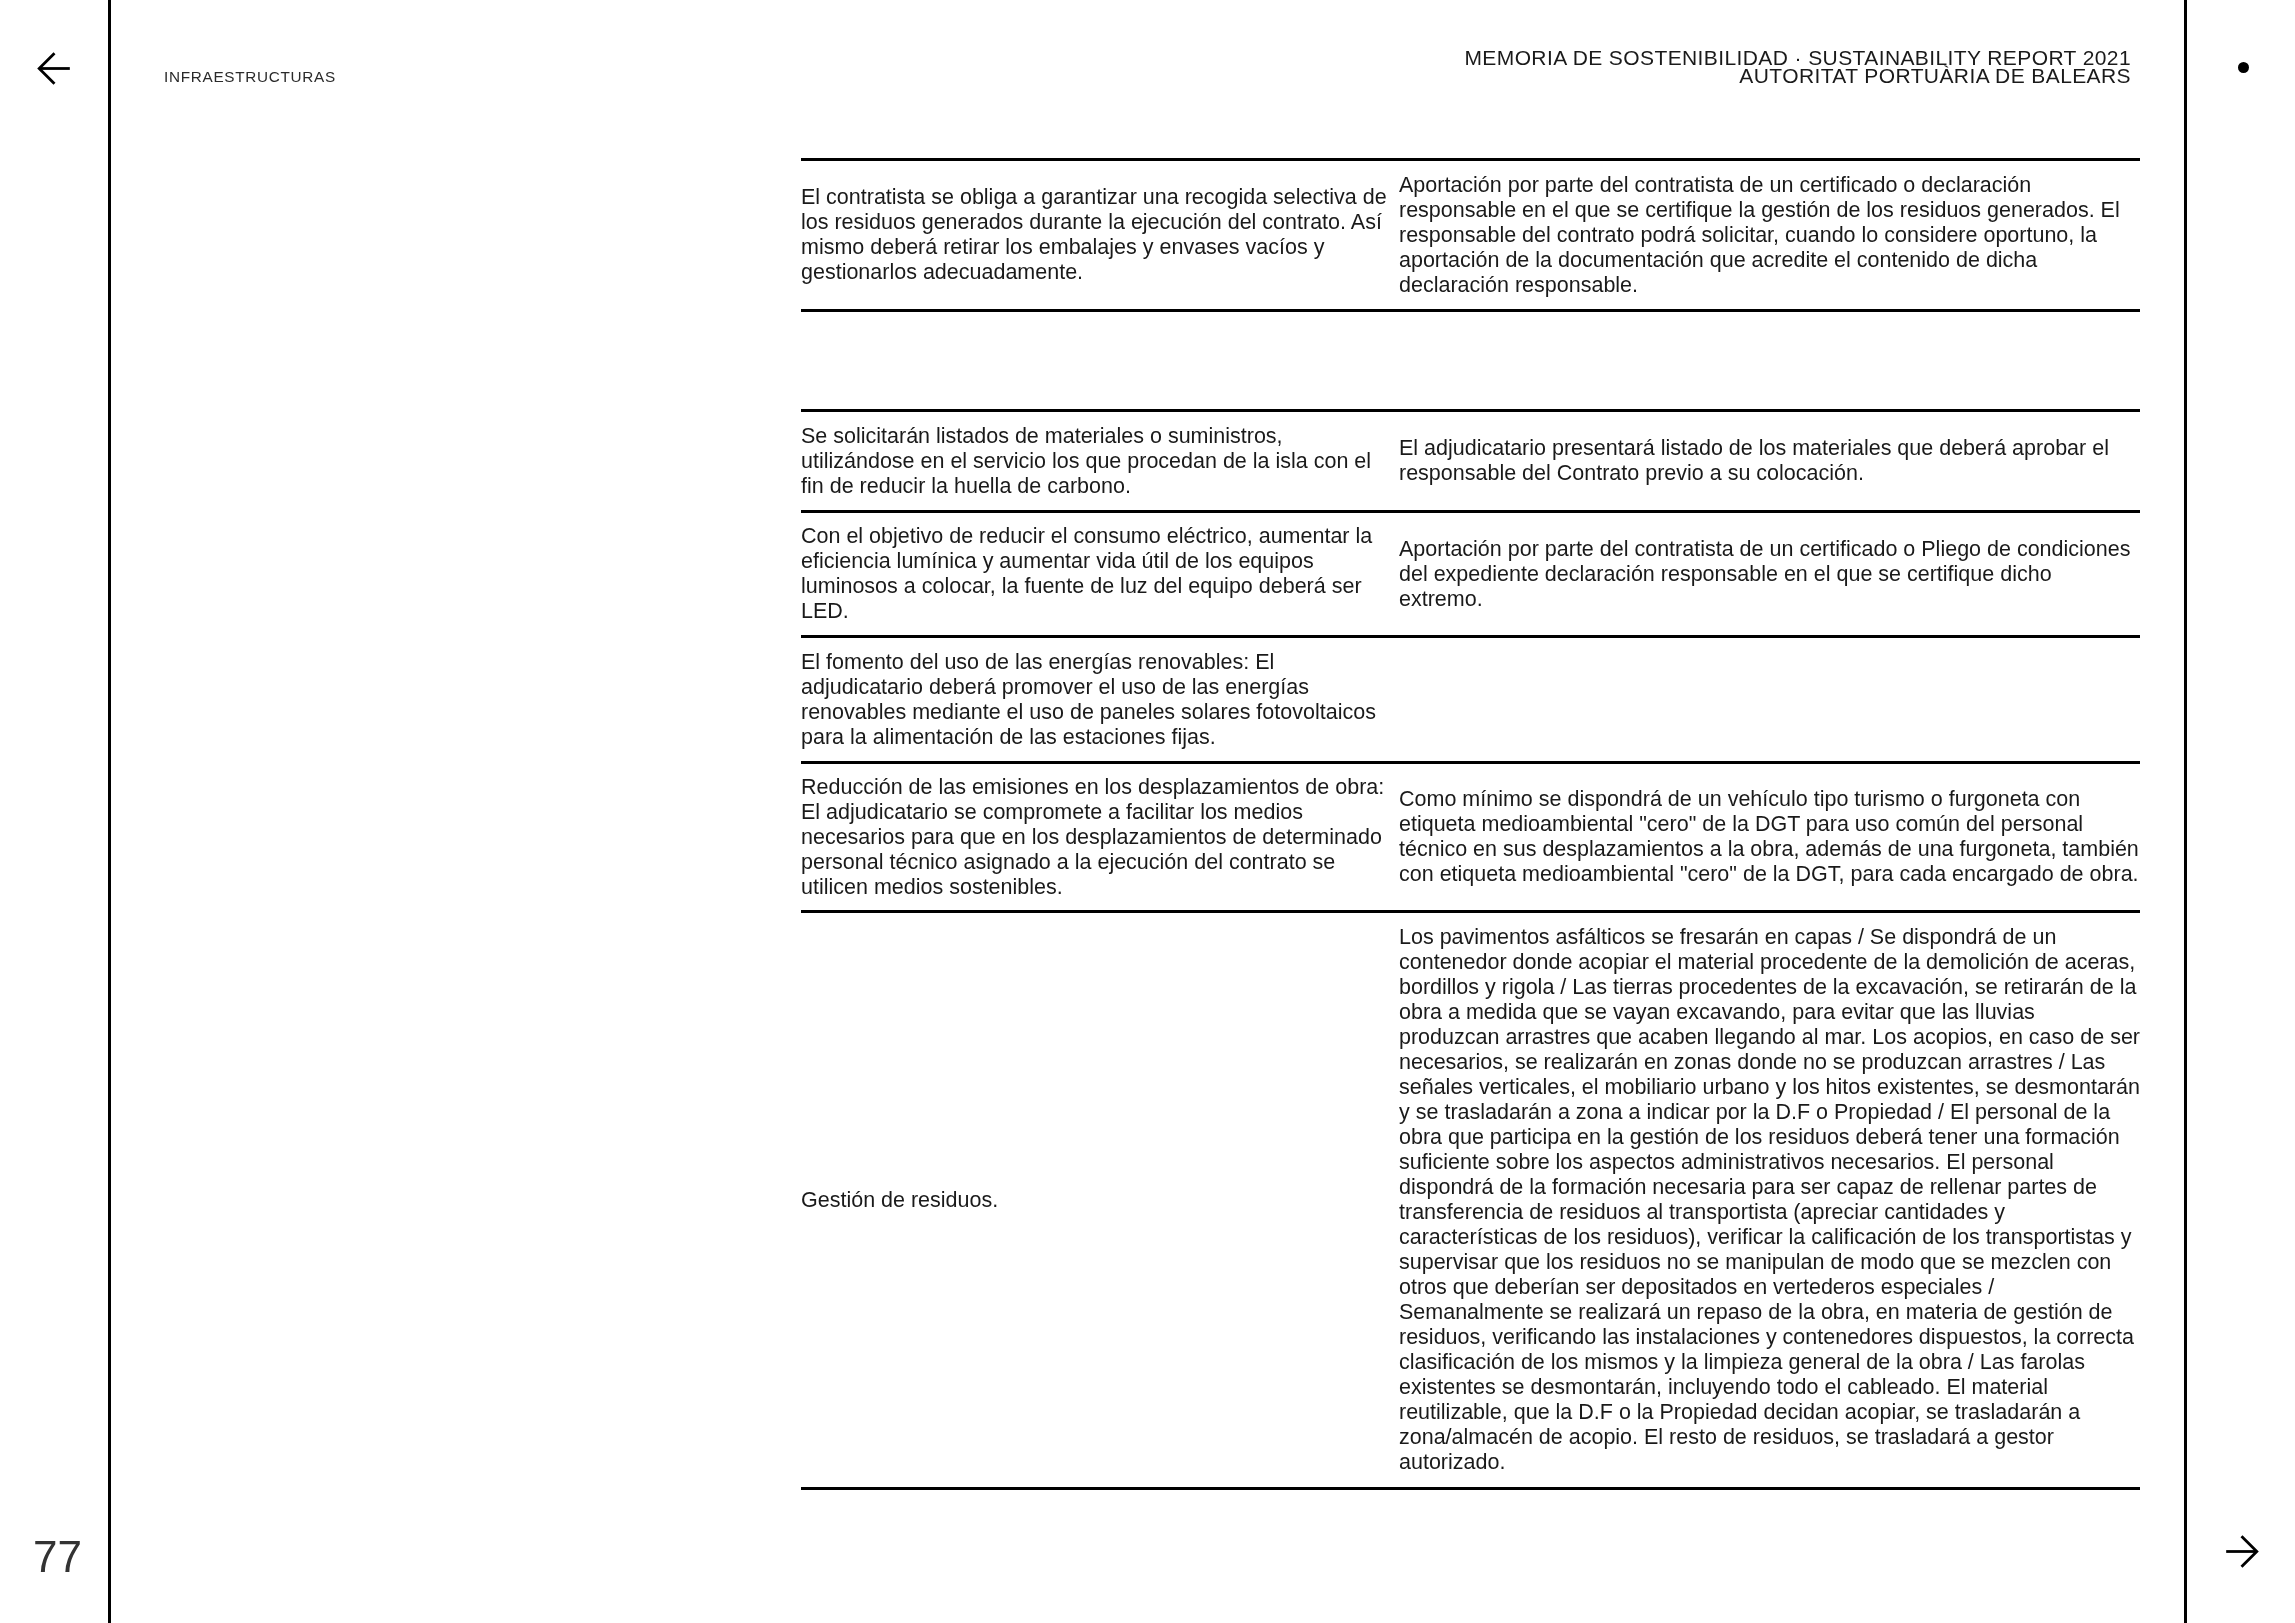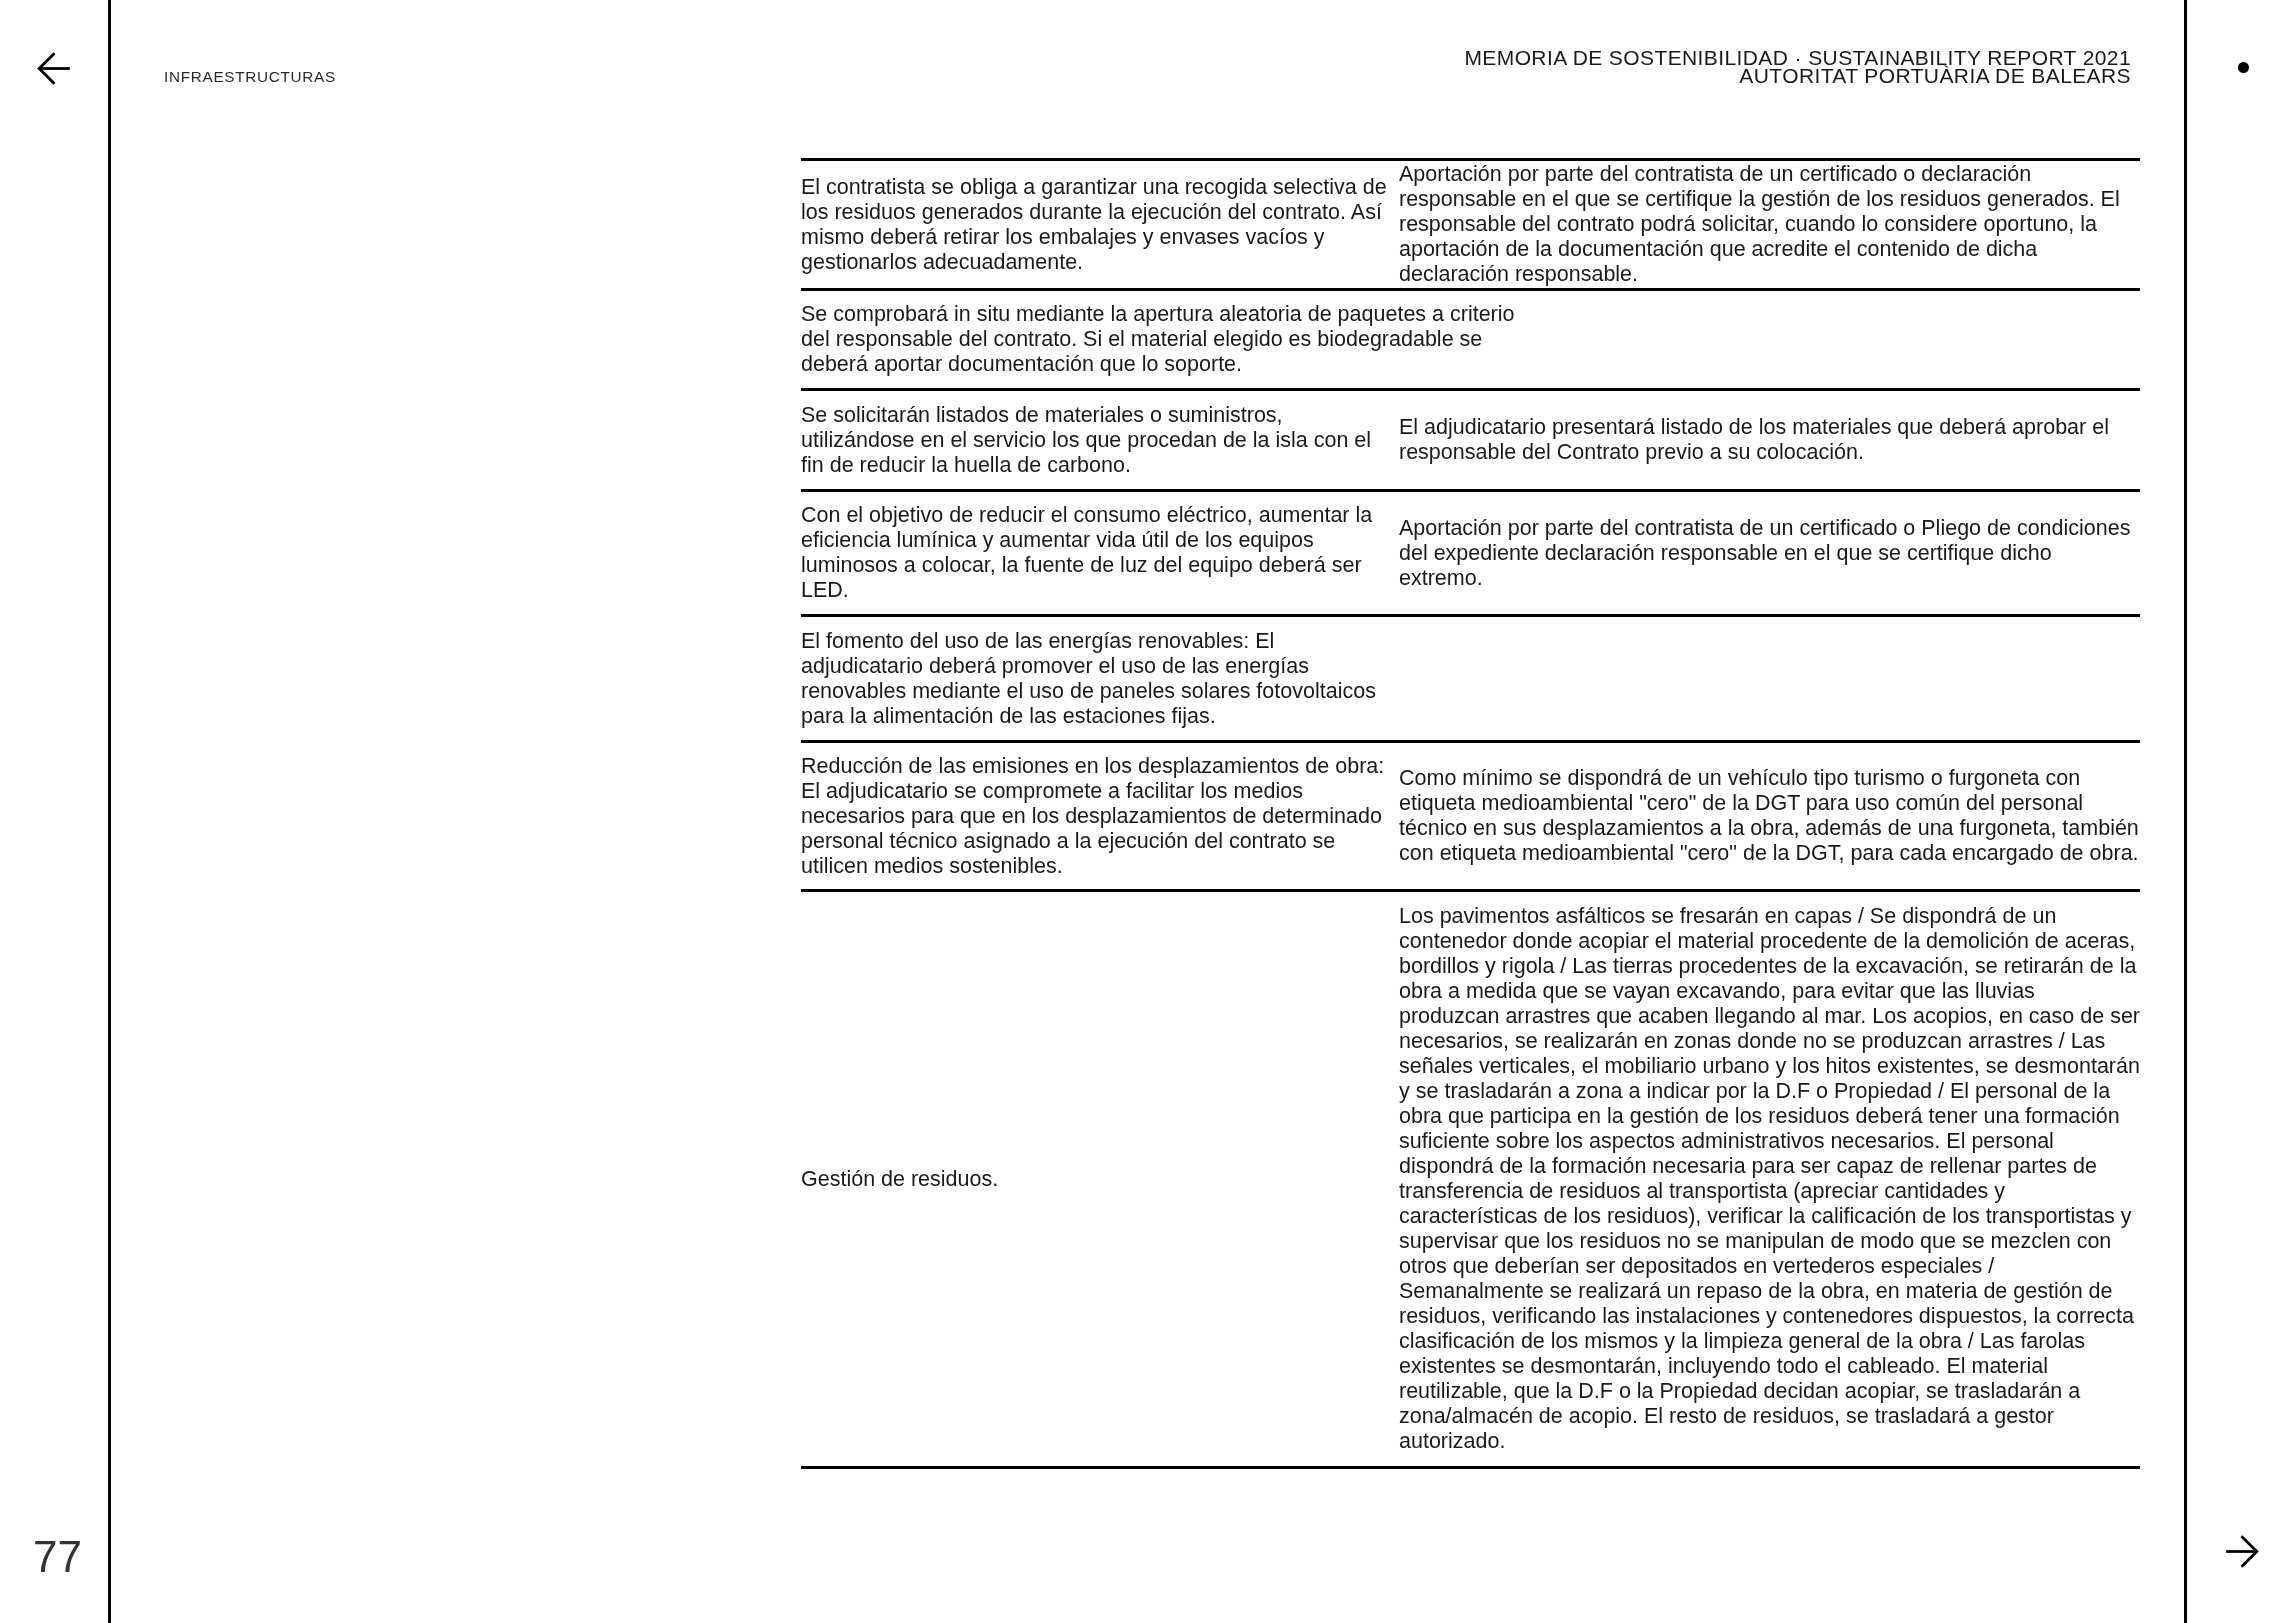--- a/index.html
+++ b/index.html
@@ -60,32 +60,29 @@
 <div class="dot"></div>
 
 <div class="section-label">INFRAESTRUCTURAS</div>
 
 <div class="report-header">
   <div>MEMORIA DE SOSTENIBILIDAD · SUSTAINABILITY REPORT 2021</div>
   <div>AUTORITAT PORTUÀRIA DE BALEARS</div>
 </div>
 
 <div class="table">
-  <div class="row" style="height:130px;">
+  <div class="row" style="height:151px;">
     <div class="cell c1">
         <span>El contratista se obliga a garantizar una recogida selectiva de los residuos generados durante la ejecución del contrato. Así mismo deberá retirar los embalajes y envases vacíos y gestionarlos adecuadamente.</span>
       </div>
     <div class="cell c2">
         <span>Aportación por parte del contratista de un certificado o declaración responsable en el que se certifique la gestión de los residuos generados. El responsable del contrato podrá solicitar, cuando lo considere oportuno, la aportación de la documentación que acredite el contenido de dicha declaración responsable.</span>
       </div>
   </div>
   <div class="row" style="height:100px;">
-    <div class="cell c2">
-        <span>Se comprobará in situ mediante la apertura aleatoria de paquetes a criterio del responsable del contrato. Si el material elegido es biodegradable se deberá aportar documentación que lo soporte.</span>
-      </div>
   </div>
   <div class="row" style="height:101px;">
     <div class="cell c1">
         <span>Se solicitarán listados de materiales o suministros, utilizándose en el servicio los que procedan de la isla con el fin de reducir la huella de carbono.</span>
       </div>
     <div class="cell c2">
         <span>El adjudicatario presentará listado de los materiales que deberá aprobar el responsable del Contrato previo a su colocación.</span>
       </div>
   </div>
   <div class="row" style="height:125px;">

